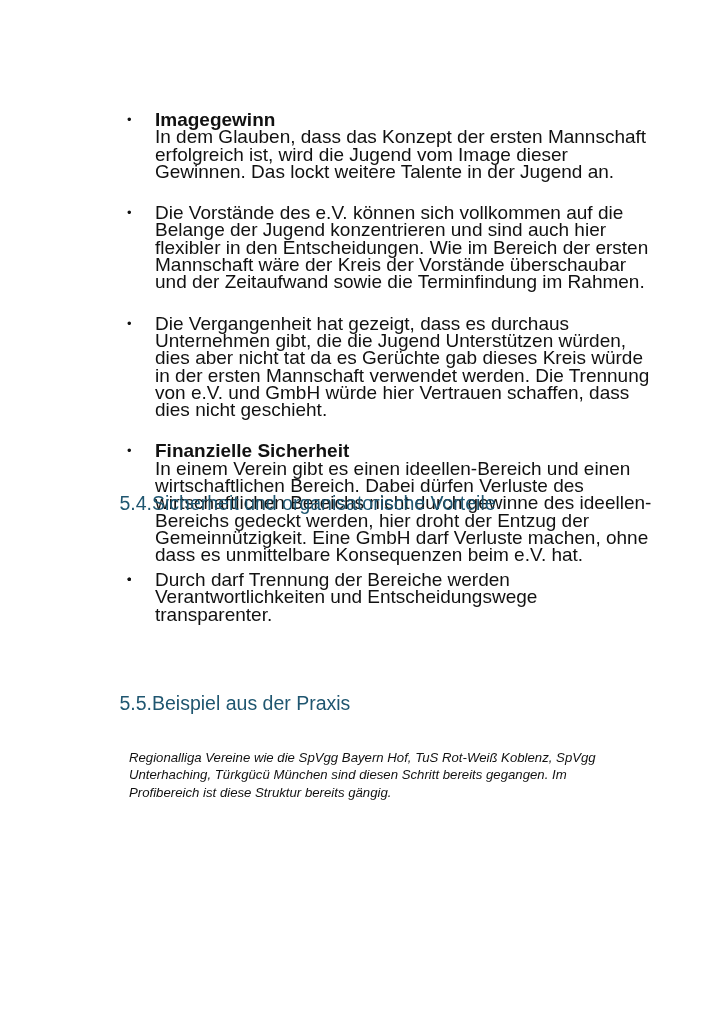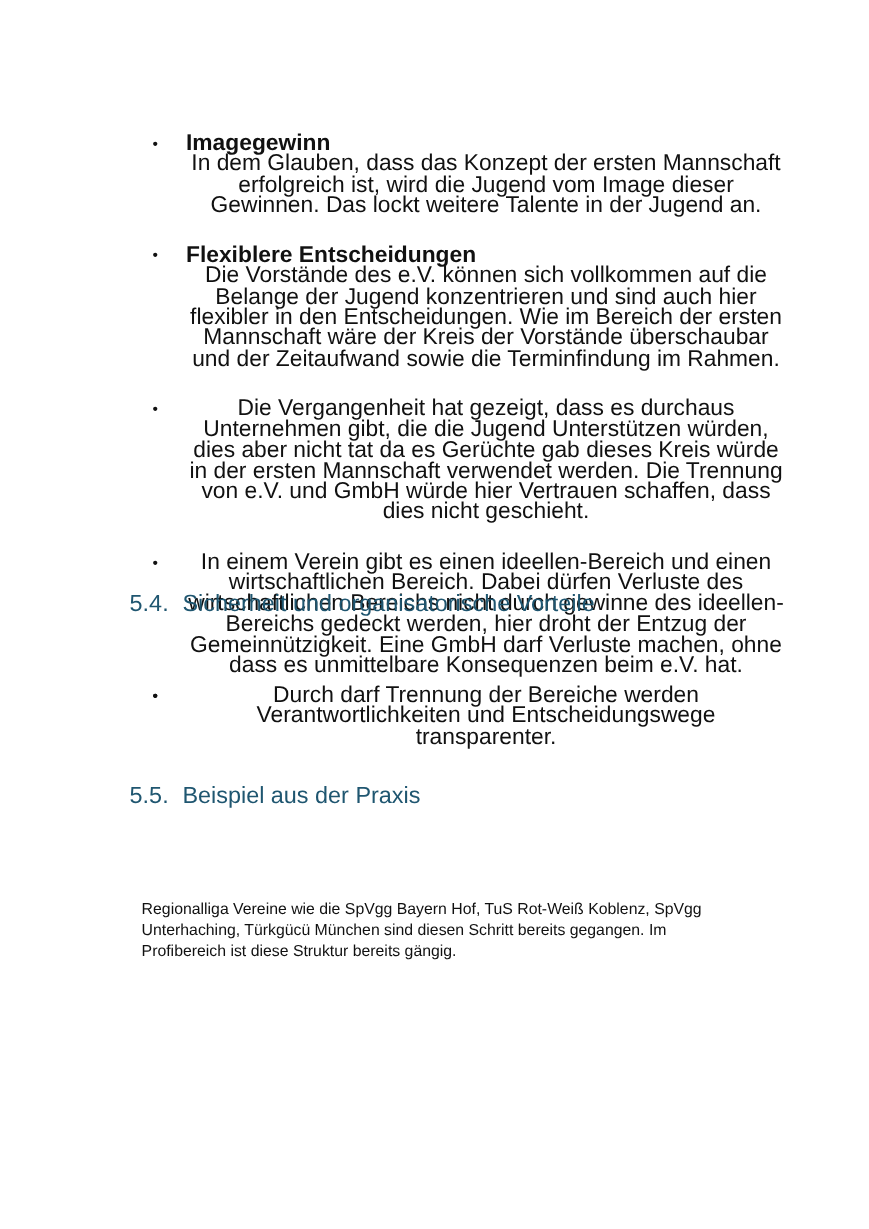--- a/index.html
+++ b/index.html
@@ -4,55 +4,55 @@
   <style>
     html, body { margin: 0; padding: 0; background: #ffffff; }
     body { width: 724px; height: 1024px; position: relative; overflow: hidden;
            font-family: "Liberation Sans", sans-serif; color: #111111; }
     .page { position: absolute; left: 0; top: 0; width: 724px; height: 1024px; }
     .list { position: absolute; left: 0; width: 724px; }
     .item { position: relative; margin-bottom: 7px; }
     .bullet { position: absolute; left: 127px; top: 0; font-size: 13px; line-height: 17.3px; }
     .item-body { margin-left: 155px; width: 500px; font-size: 19px; line-height: 17.3px; margin-top: 24px; }
     .item-title { font-weight: bold; display: block; }
-    .item-text { display: block; text-align: center; }
+    .item-text { display: block; }
     .heading { position: absolute; left: 108px; font-size: 19.5px; color: #1f5670;
                font-weight: normal; margin: 0; white-space: nowrap; }
-    .heading .num { display: inline-block; width: 44px; }
-    .para { position: absolute; left: 118px; width: 480px; font-size: 13.2px; line-height: 17.3px; }
+    .heading .num { display: inline-block; width: 44px; text-align: right; }
+    .para { position: absolute; left: 129px; width: 480px; font-size: 13.2px; line-height: 17.3px; font-style: italic; }
   </style>
 </head>
 <body>
 
 <div class="page">
 
   <div class="list" style="top:87px;">
     <div class="item">
       <span class="bullet">•</span>
       <div class="item-body">
         <span class="item-title">Imagegewinn</span>
         <span class="item-text">In dem Glauben, dass das Konzept der ersten Mannschaft erfolgreich ist, wird die Jugend vom Image dieser Gewinnen. Das lockt weitere Talente in der Jugend an.</span>
       </div>
     </div>
     <div class="item">
       <span class="bullet">•</span>
       <div class="item-body">
-        <span class="item-title">Flexiblere Entscheidungen</span>
         <span class="item-text">Die Vorstände des e.V. können sich vollkommen auf die Belange der Jugend konzentrieren und sind auch hier flexibler in den Entscheidungen. Wie im Bereich der ersten Mannschaft wäre der Kreis der Vorstände überschaubar und der Zeitaufwand sowie die Terminfindung im Rahmen.</span>
       </div>
     </div>
     <div class="item">
       <span class="bullet">•</span>
       <div class="item-body">
         <span class="item-text">Die Vergangenheit hat gezeigt, dass es durchaus Unternehmen gibt, die die Jugend Unterstützen würden, dies aber nicht tat da es Gerüchte gab dieses Kreis würde in der ersten Mannschaft verwendet werden. Die Trennung von e.V. und GmbH würde hier Vertrauen schaffen, dass dies nicht geschieht.</span>
       </div>
     </div>
     <div class="item">
       <span class="bullet">•</span>
       <div class="item-body">
+        <span class="item-title">Finanzielle Sicherheit</span>
         <span class="item-text">In einem Verein gibt es einen ideellen-Bereich und einen wirtschaftlichen Bereich. Dabei dürfen Verluste des wirtschaftlichen Bereichs nicht durch gewinne des ideellen-Bereichs gedeckt werden, hier droht der Entzug der Gemeinnützigkeit. Eine GmbH darf Verluste machen, ohne dass es unmittelbare Konsequenzen beim e.V. hat.</span>
       </div>
     </div>
   </div>
 
   <h2 class="heading" style="top:492px;">
     <span class="num">5.4.</span><span>Sicherheit und organisatorische Vorteile</span>
   </h2>
 
   <div class="list" style="top:547px;">
@@ -62,19 +62,19 @@
       </div>
     </div>
     <div class="item">
       <span class="bullet">•</span>
       <div class="item-body">
         <span class="item-text">Durch darf Trennung der Bereiche werden Verantwortlichkeiten und Entscheidungswege transparenter.</span>
       </div>
     </div>
   </div>
 
-  <h2 class="heading" style="top:652px;">
+  <h2 class="heading" style="top:692px;">
     <span class="num">5.5.</span><span>Beispiel aus der Praxis</span>
   </h2>
 
   <p class="para" style="top:749px; margin:0;">Regionalliga Vereine wie die SpVgg Bayern Hof, TuS Rot-Weiß Koblenz, SpVgg Unterhaching, Türkgücü München sind diesen Schritt bereits gegangen. Im Profibereich ist diese Struktur bereits gängig.</p>
 
 </div>
 
 </body></html>

